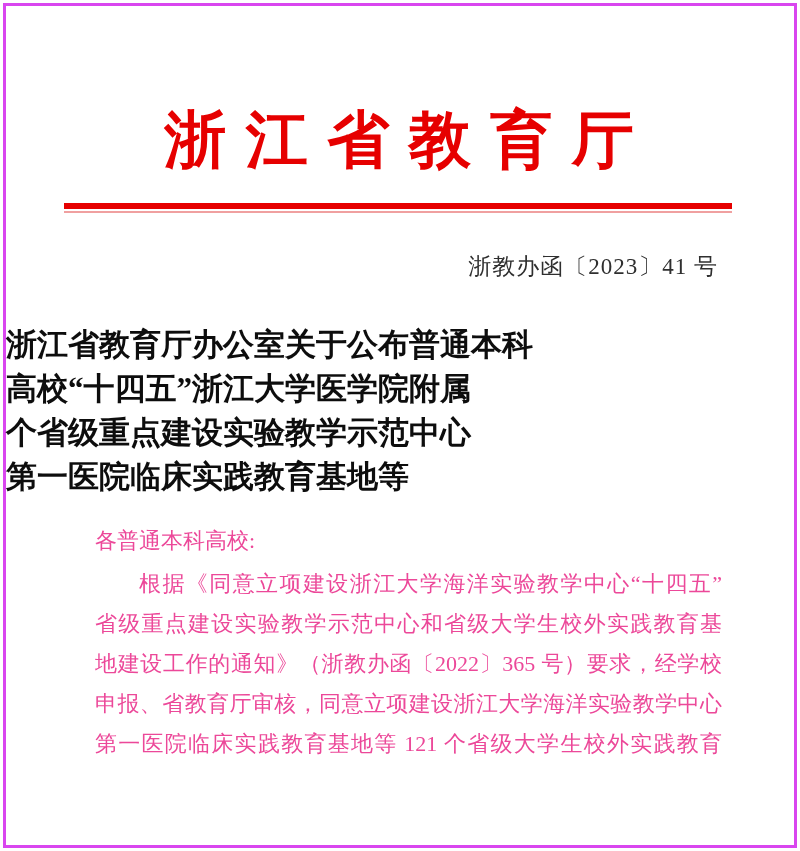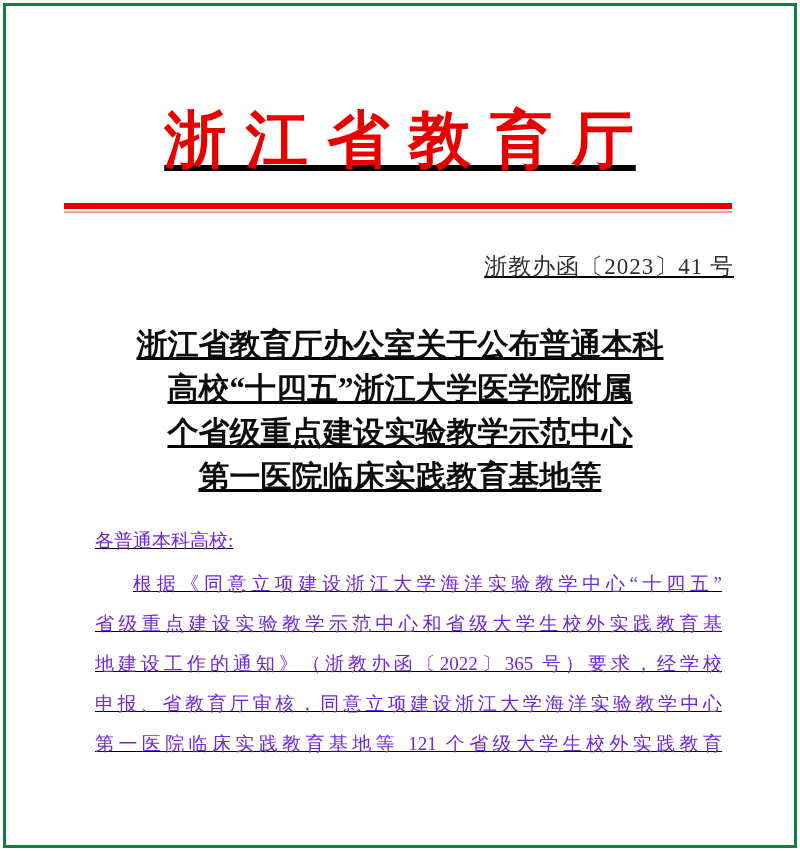--- a/index.html
+++ b/index.html
@@ -11,24 +11,23 @@
   .canvas {
     position: relative;
     width: 800px;
     height: 851px;
     background: #ffffff;
     overflow: hidden;
   }
   .page {
     position: absolute;
     inset: 3px;
-    border: 3px solid #15803d;
+    border: 3px solid #d946ef;
     background: #ffffff;
     box-sizing: border-box;
-    text-decoration: underline;
   }
   .agency {
     margin: 103px 0 0 0;
     text-align: center;
     font-size: 62px;
     line-height: 1;
     font-weight: bold;
     color: #e60000;
     letter-spacing: 2px;
     white-space: nowrap;
@@ -38,41 +37,41 @@
     background: #e60000;
     margin: 32px 62px 0 58px;
   }
   .rule-thin {
     height: 2px;
     background: #f0a0a0;
     margin: 2px 62px 0 58px;
   }
   .doc-number {
     margin-top: 40px;
-    padding-right: 60px;
+    padding-right: 76px;
     text-align: right;
     font-size: 23px;
     line-height: 28px;
     color: #2f2f2f;
     letter-spacing: 1px;
   }
   .title-block {
     margin-top: 42px;
-    text-align: center;
+    text-align: left;
     font-size: 31px;
     line-height: 44px;
     font-weight: bold;
     color: #0d0d0d;
   }
   .title-line { white-space: nowrap; }
   .body-block {
     margin: 22px 72px 16px 89px;
-    font-size: 19px;
+    font-size: 22px;
     line-height: 40px;
-    color: #6d28d9;
+    color: #ec4899;
   }
   .salutation {
     text-align: left;
   }
   .body-line {
     margin-top: 0;
   }
   .body-line.first { margin-top: 3px; }
   .body-line.fill {
     text-align: justify;

